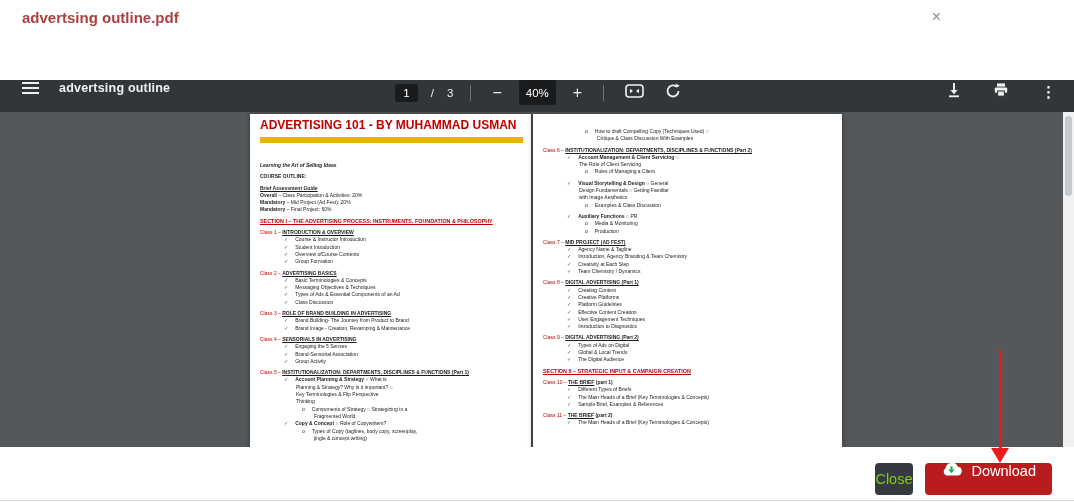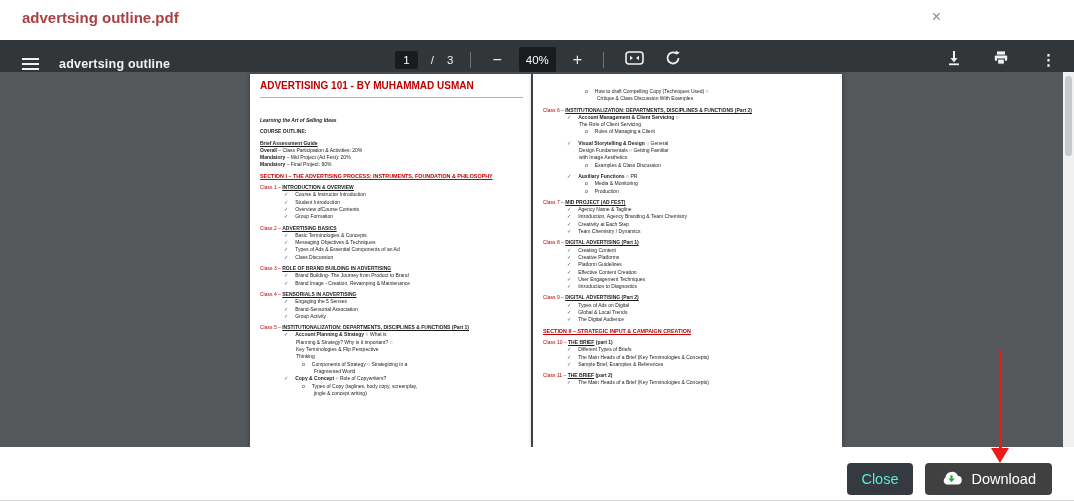--- a/index.html
+++ b/index.html
@@ -6,42 +6,42 @@
   html,body { width:1074px; height:502px; background:#fff; font-family:"Liberation Sans", sans-serif; overflow:hidden; }
   .stage { position:relative; width:1074px; height:502px; background:#fff; }
 
   
   .modal-header { position:absolute; left:0; top:0; width:957px; height:40px; background:#fff; }
   .modal-title { position:absolute; left:22px; top:9px; font-size:15px; font-weight:bold; color:#a94143; }
   .modal-close { position:absolute; right:12px; top:6px; font-size:16px; color:#8a8a8a; cursor:pointer; line-height:18px; padding:2px 4px; }
 
   
   .viewer { position:absolute; left:0; top:40px; width:1074px; height:407px; }
-  .pdf-toolbar { height:32px; background:#323639; display:flex; align-items:flex-end; padding:0 14px 0 20px; color:#f1f1f1; }
+  .pdf-toolbar { height:32px; background:#323639; display:flex; align-items:flex-start; padding:0 14px 0 20px; color:#f1f1f1;margin-top:40px; }
   .tb-left { flex:1; display:flex; align-items:center; gap:18px; }
   .hamburger { display:flex; flex-direction:column; gap:3px; cursor:pointer; padding:2px; }
   .hamburger span { display:block; width:17px; height:2px; background:#f1f1f1; }
   .doc-name { font-size:12.5px; font-weight:600; letter-spacing:.2px; }
   .tb-center { display:flex; align-items:center; gap:13px; font-size:11.5px; }
   .page-box { min-width:23px; height:18px; background:#191b1c; border-radius:2px; display:flex; align-items:center; justify-content:center; padding:0 4px; color:#fff; cursor:text; }
   .tb-sep { width:1px; height:16px; background:#6e7175; margin:0 4px; }
   .tb-btn { background:none; border:none; color:#f1f1f1; font-size:16px; cursor:pointer; display:flex; align-items:center; justify-content:center; padding:2px 4px; font-family:inherit; }
   .zoom-box { height:25px; background:#191b1c; border-radius:2px; display:flex; align-items:center; justify-content:center; padding:0 7px; color:#fff; cursor:text; }
   .tb-right { flex:1; display:flex; align-items:center; justify-content:flex-end; gap:24px; }
   .kebab { font-size:15px; font-weight:bold; letter-spacing:0; }
 
   .pdf-content { position:relative; height:375px; background:#54585b; overflow:hidden; }
   .pdf-page { position:absolute; top:2px; height:373px; background:#fff; box-shadow:0 0 5px rgba(0,0,0,.4); overflow:hidden; }
   .page-1 { left:250px; width:281px; padding:4px 8px 0 10px; }
   .page-2 { left:533px; width:309px; padding:14px 8px 0 10px; }
 
   
   .pl { font-size:5px; line-height:7.3px; color:#1c1c1c; white-space:nowrap; }
   .pl-g { height:4px; }
-  .pl-t { font-size:10px; line-height:11px; font-weight:bold; color:#c00000; border-bottom:1px solid #eab308; padding:2px 0 6px; margin-bottom:19px; white-space:normal; }
+  .pl-t { font-size:12px; line-height:11px; font-weight:bold; color:#c00000; border-bottom:6px solid #eab308; padding:2px 0 6px; margin-bottom:19px; white-space:normal; }
   .pl-i { font-weight:bold; font-style:italic; }
   .pl-b { font-weight:bold; }
   .pl-u { font-weight:bold; text-decoration:underline; }
   .pl-s { font-weight:bold; color:#c00000; text-decoration:underline; white-space:normal; max-width:248px; font-size:5.4px; }
   .pl-c .cls { color:#c00000; }
   .pl-c .cu { font-weight:bold; text-decoration:underline; }
   .pl-c .cx { font-weight:bold; }
   .pl-k { padding-left:24px; }
   .chk { color:#39598f; margin-right:7px; }
   .bb { font-weight:bold; }
@@ -50,22 +50,22 @@
   .ob { margin-right:7px; }
   .pl-w2 { padding-left:54px; }
 
   
   .vscrollbar { position:absolute; right:0; top:0; width:11px; height:375px; background:#f1f1f1; cursor:pointer; }
   .vthumb { position:absolute; left:2px; top:4px; width:7px; height:80px; background:#c7c9cb; border-radius:4px; }
 
   
   .modal-footer { position:absolute; left:0; top:447px; width:1074px; height:55px; background:#fff; display:flex; align-items:flex-start; justify-content:flex-end; gap:12px; padding:16px 22px 0 0; }
   .btn { border:none; border-radius:4px; font-size:14.5px; font-family:inherit; cursor:pointer; height:32px; display:flex; align-items:center; }
-  .btn-close { background:#343a40; color:#5eead4; padding:0 14px; }
-  .btn-download { background:#404040; color:#fff; padding:16px 16px; gap:10px; }
+  .btn-close { background:#343a40; color:#84cc16; padding:0 0; }
+  .btn-download { background:#b91c1c; color:#fff; padding:16px 16px; gap:10px;align-items:flex-end; }
 
   
   .arrow-line { position:absolute; left:999px; top:350px; width:3px; height:99px; background:#e81a1a; z-index:40; }
   .arrow-head { position:absolute; left:991px; top:448px; width:0; height:0; border-left:9px solid transparent; border-right:9px solid transparent; border-top:15px solid #e81a1a; z-index:40; }
 
   .bottom-line { position:absolute; left:0; top:500px; width:1074px; height:1px; background:#d4d4d4; }
 </style>
 </head>
 <body>
 

